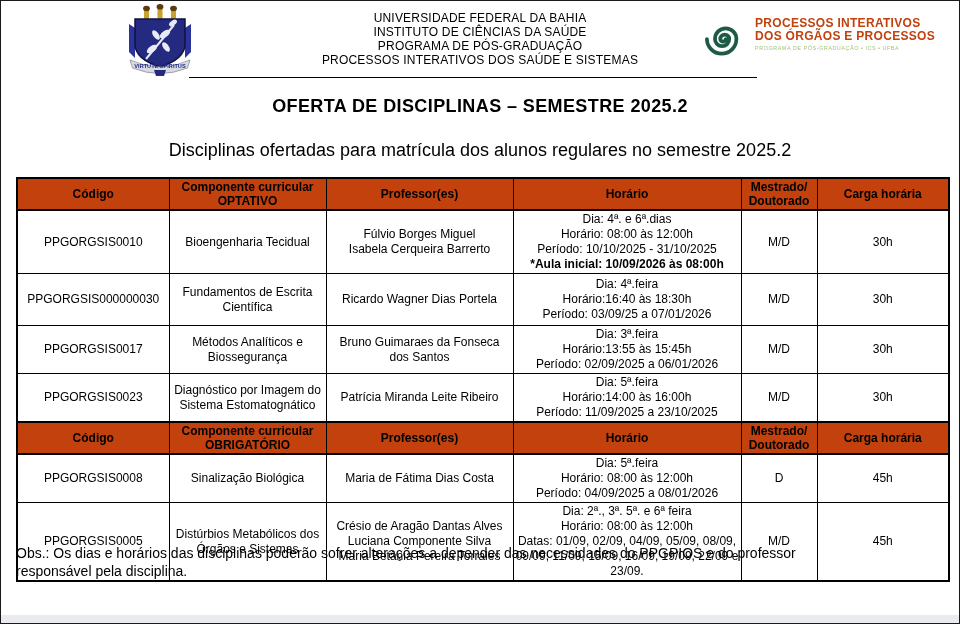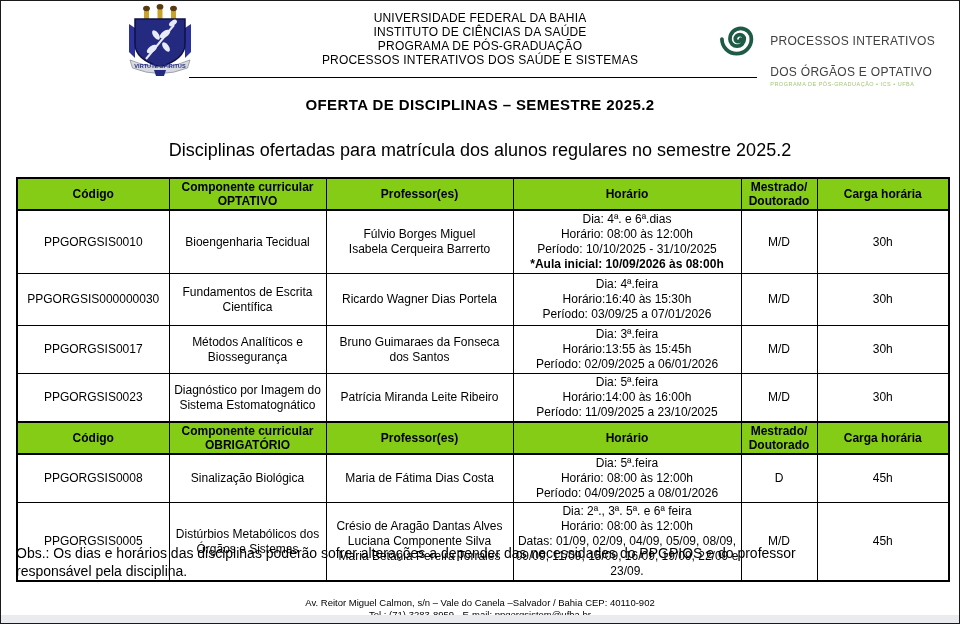--- a/index.html
+++ b/index.html
@@ -7,34 +7,34 @@
         font-family:"Liberation Sans",sans-serif;color:#000;
         border:1px solid #1a1a1a;box-sizing:border-box;overflow:hidden;}
 
   
   .inst{position:absolute;top:10px;left:0;width:100%;text-align:center;
         font-size:12px;line-height:14px;letter-spacing:.2px;}
   .rule{position:absolute;top:76px;left:188px;width:568px;border-top:1px solid #000;}
   .ufba-logo{position:absolute;left:120px;top:3px;}
   .pios-logo{position:absolute;right:24px;top:13px;display:flex;gap:7px;align-items:flex-start;}
   .pios-text{padding-top:3px;}
-  .pios-l{color:#404040;font-weight:normal;font-size:12px;line-height:13px;letter-spacing:.3px;margin-top:18px;}
+  .pios-l{color:#c2410c;font-weight:bold;font-size:12px;line-height:13px;letter-spacing:.3px;}
   .pios-s{color:#a3c579;font-size:5.5px;letter-spacing:.5px;margin-top:2px;}
 
   
   .title{position:absolute;top:95px;left:0;width:100%;text-align:center;
-         font-size:15px;font-weight:bold;letter-spacing:.4px;}
+         font-size:18px;font-weight:bold;letter-spacing:.4px;}
   .subtitle{position:absolute;top:139px;left:0;width:100%;text-align:center;font-size:18px;}
 
   
   table.offer{position:absolute;top:176px;left:15px;width:932px;
         border-collapse:collapse;table-layout:fixed;font-size:12px;}
   table.offer td{border:1px solid #000;text-align:center;vertical-align:middle;
         padding:1px 2px;line-height:15px;}
-  tr.hdr td{background:#84cc16;font-weight:bold;line-height:14px;
+  tr.hdr td{background:#c2410c;font-weight:bold;line-height:14px;
         border-top:2px solid #000;border-bottom:2px solid #000;}
   table.offer{border:2px solid #000;}
   .b{font-weight:bold;}
   .nw{white-space:nowrap;}
 
   
   .obs{position:absolute;top:544px;left:15px;width:842px;font-size:14px;line-height:17.5px;}
   .footer{position:absolute;top:596px;left:0;width:100%;text-align:center;
           font-size:9.5px;line-height:12px;}
   .bottomstrip{position:absolute;bottom:0;left:0;width:100%;height:8px;background:#e9ebef;}
@@ -84,21 +84,21 @@
     <div>PROGRAMA DE PÓS-GRADUAÇÃO</div>
     <div>PROCESSOS INTERATIVOS DOS SAÚDE E SISTEMAS</div>
   </div>
 
   <div class="pios-logo">
     <svg width="50" height="50" viewBox="0 0 56 56">
       <path d="M31 28 a3 3 0 0 1 -6 0 a5 5 0 0 1 10 0 a8 8 0 0 1 -16 0 a12 12 0 0 1 24 0 a16.5 16.5 0 0 1 -33 0" fill="none" stroke="#1e5b46" stroke-width="4.2" stroke-linecap="round"></path>
     </svg>
     <div class="pios-text">
       <div class="pios-l">PROCESSOS INTERATIVOS</div>
-      <div class="pios-l">DOS ÓRGÃOS E OPTATIVO</div>
+      <div class="pios-l">DOS ÓRGÃOS E PROCESSOS</div>
       <div class="pios-s">PROGRAMA DE PÓS-GRADUAÇÃO • ICS • UFBA</div>
     </div>
   </div>
 
   <div class="rule"></div>
 
   <div class="title">OFERTA DE DISCIPLINAS – SEMESTRE 2025.2</div>
   <div class="subtitle">Disciplinas ofertadas para matrícula dos alunos regulares no semestre 2025.2</div>
 
   <table class="offer">
@@ -145,21 +145,21 @@
       </tr>
 
       <tr style="height:52px">
         <td>PPGORGSIS000000030</td>
         <td>Fundamentos de Escrita Científica</td>
         <td>
           <div>Ricardo Wagner Dias Portela</div>
         </td>
         <td>
           <div class="nw">Dia: 4ª.feira</div>
-          <div class="nw">Horário:16:40 às 15:30h</div>
+          <div class="nw">Horário:16:40 às 18:30h</div>
           <div class="nw">Período: 03/09/25 a 07/01/2026</div>
         </td>
         <td>M/D</td>
         <td>30h</td>
       </tr>
 
       <tr style="height:39px">
         <td>PPGORGSIS0017</td>
         <td>Métodos Analíticos e Biossegurança</td>
         <td>
@@ -234,19 +234,15 @@
         </td>
         <td>M/D</td>
         <td>45h</td>
       </tr>
 
     </tbody>
   </table>
 
   <div class="obs">Obs.: Os dias e horários das disciplinas poderão sofrer alterações a depender das necessidades do PPGPIOS e do professor responsável pela disciplina.</div>
 
-  <div class="footer">
-    <div>Av. Reitor Miguel Calmon, s/n – Vale do Canela –Salvador / Bahia CEP: 40110-902</div>
-    <div>Tel.: (71) 3283-8959 - E-mail: ppgorgsistem@ufba.br</div>
-  </div>
 
   <div class="bottomstrip"></div>
 </div>
 
 </body></html>

